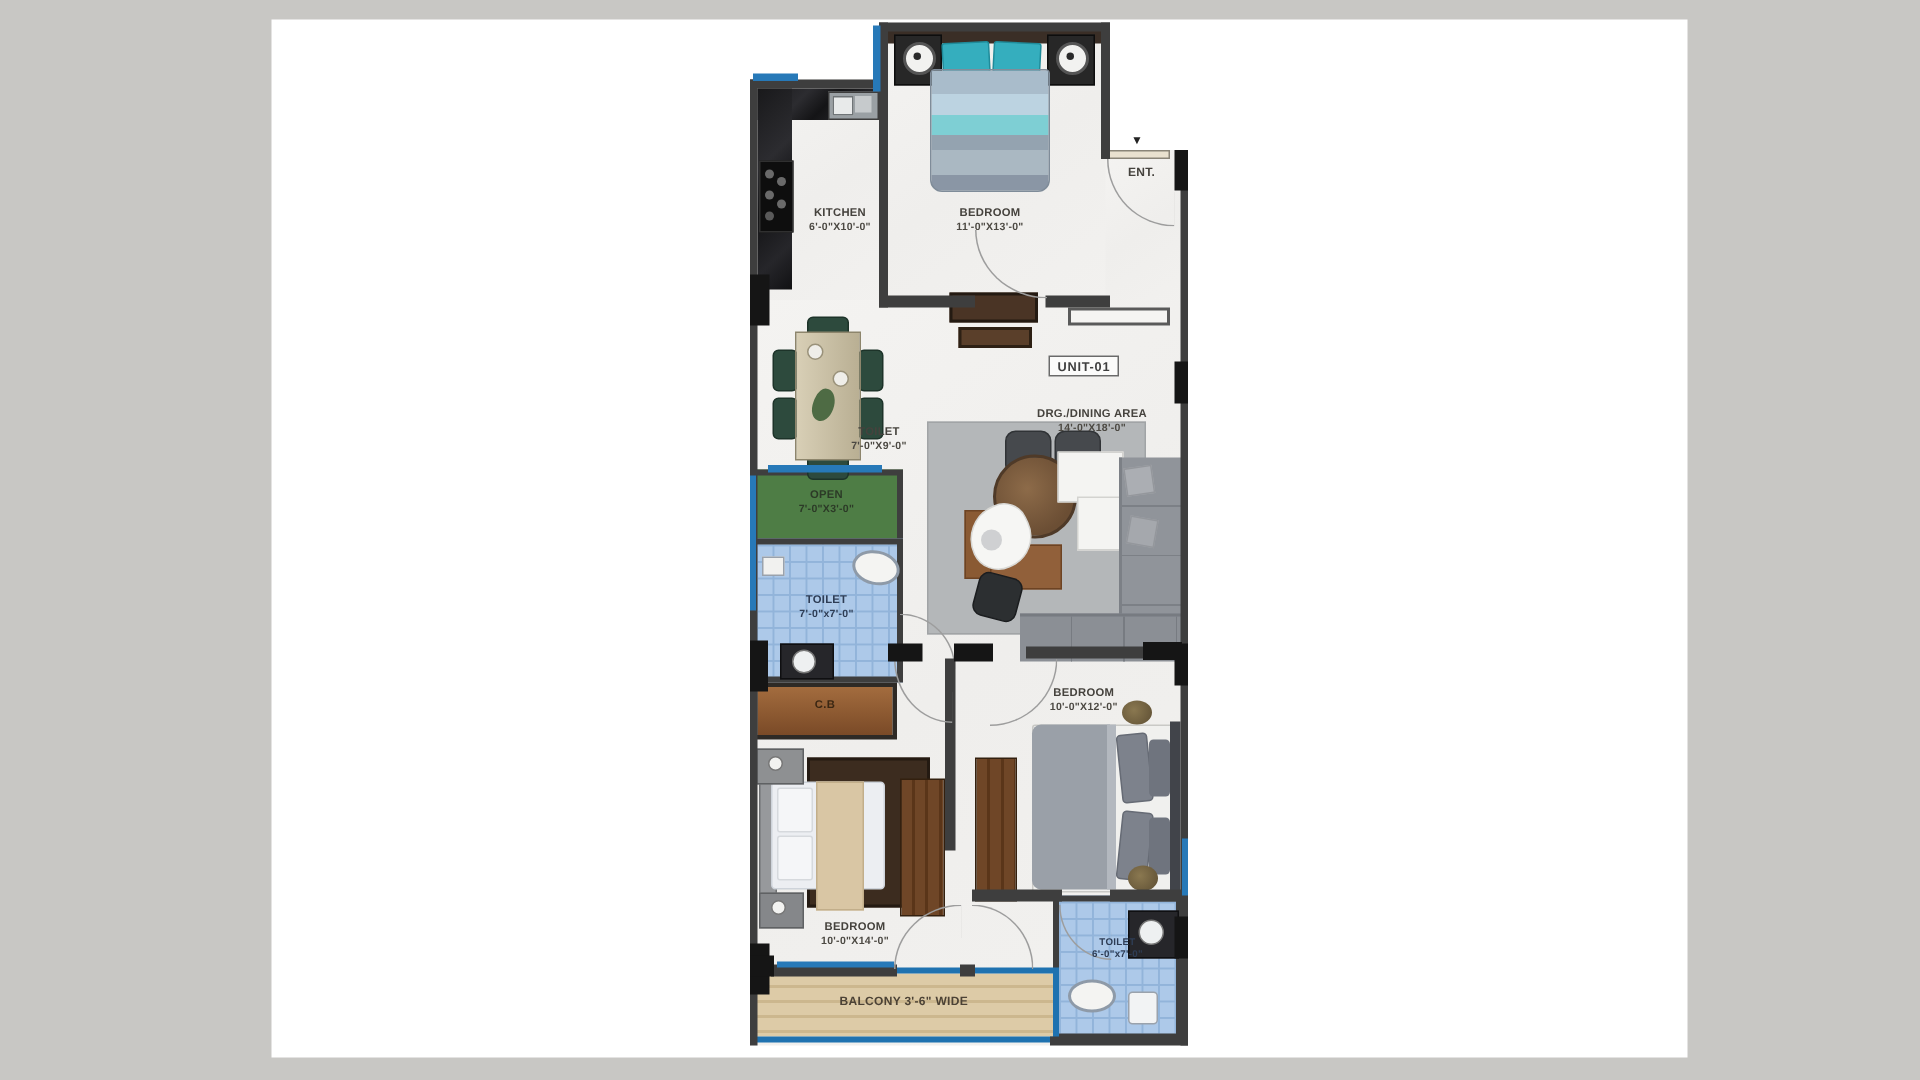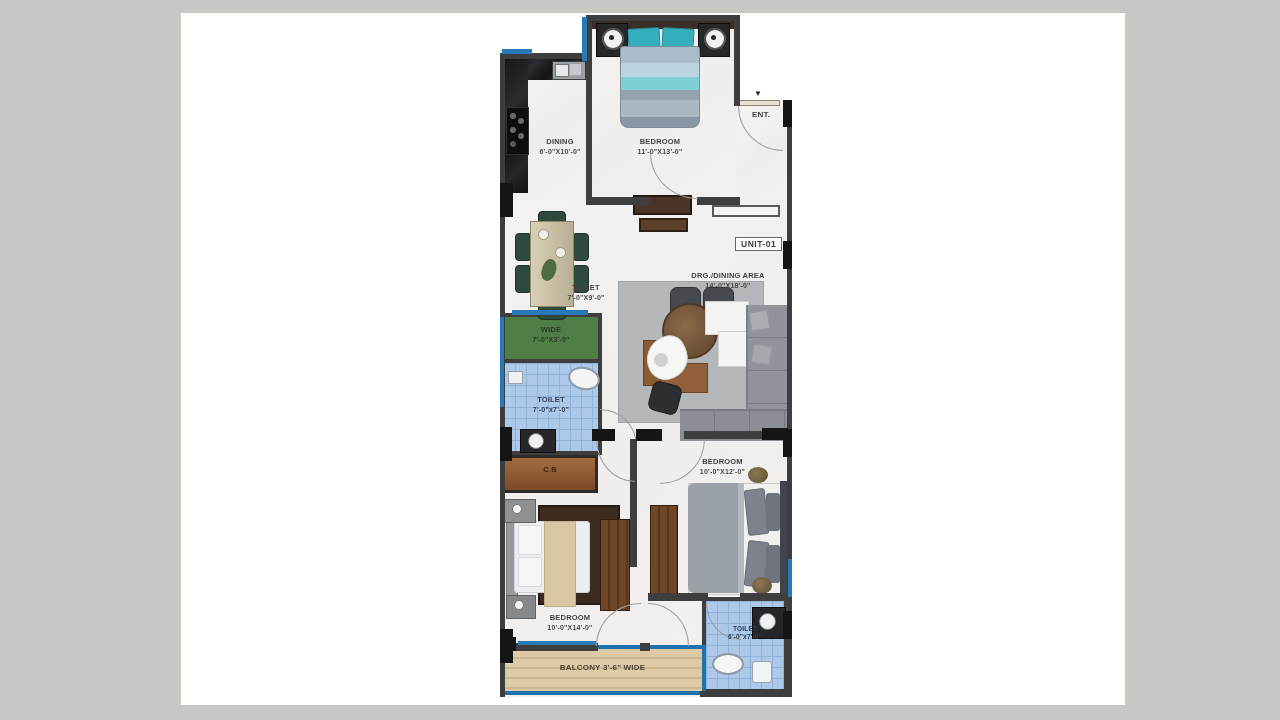--- a/index.html
+++ b/index.html
@@ -21,21 +21,21 @@
   .marble{background:linear-gradient(135deg,#19191b 0%,#2c2c30 35%,#141416 55%,#26262a 80%,#111113 100%);}
   .wardrobe{background:repeating-linear-gradient(90deg,#6f4627 0 7px,#5a3519 7px 9px);border:1px solid #33200f;}
   .lbl{font-size:7.5px;font-weight:bold;color:#45423d;text-align:center;line-height:1.3;
        letter-spacing:.2px;white-space:nowrap;}
   .lbl .dims{font-size:7px;color:#4c4943;}
   .arc-bl{border-left:1.5px solid #9d9d9d;border-bottom:1.5px solid #9d9d9d;border-bottom-left-radius:100% 100%;}
   .arc-br{border-right:1.5px solid #9d9d9d;border-bottom:1.5px solid #9d9d9d;border-bottom-right-radius:100% 100%;}
   .arc-tl{border-left:1.5px solid #9d9d9d;border-top:1.5px solid #9d9d9d;border-top-left-radius:100% 100%;}
   .arc-tr{border-right:1.5px solid #9d9d9d;border-top:1.5px solid #9d9d9d;border-top-right-radius:100% 100%;}
   .unitbox{border:1px solid #6a6a6a;background:#fbfbfa;padding:1px 5px;font-size:8.5px;
-           font-weight:bold;color:#3f3f3f;letter-spacing:.5px;margin-left:36px;}
+           font-weight:bold;color:#3f3f3f;letter-spacing:.5px;}
 </style>
 </head>
 <body>
 
 <div id="stage">
   <div id="canvas"></div>
 
   <div id="plan">
 
     <div class="abs floor" style="left:0;top:38px;width:92px;height:152px;"></div>
@@ -179,39 +179,39 @@
     <div class="abs col" style="left:0;top:622px;width:16px;height:14px;"></div>
 
     <div class="abs win" style="left:2px;top:34px;width:30px;height:5px;"></div>
     <div class="abs win" style="left:82px;top:2px;width:5px;height:44px;"></div>
     <div class="abs win" style="left:0;top:302px;width:4px;height:90px;"></div>
     <div class="abs win" style="left:12px;top:295px;width:76px;height:5px;"></div>
     <div class="abs win" style="left:288px;top:544px;width:4px;height:38px;"></div>
     <div class="abs win" style="left:18px;top:626px;width:78px;height:4px;"></div>
 
     <div class="abs lbl" style="left:20px;top:122px;width:80px;">
-      <div>DINING</div>
+      <div>KITCHEN</div>
       <div class="dims">6'-0"X10'-0"</div>
     </div>
     <div class="abs lbl" style="left:105px;top:122px;width:110px;">
       <div>BEDROOM</div>
       <div class="dims">11'-0"X13'-0"</div>
     </div>
     <div class="abs lbl" style="left:240px;top:95px;width:42px;font-size:8px;">ENT.</div>
     <div class="abs unitbox" style="left:199px;top:222px;">UNIT-01</div>
     <div class="abs lbl" style="left:172px;top:256px;width:112px;">
       <div>DRG./DINING AREA</div>
       <div class="dims">14'-0"X18'-0"</div>
     </div>
     <div class="abs lbl" style="left:55px;top:268px;width:62px;">
       <div>TOILET</div>
       <div class="dims">7'-0"X9'-0"</div>
     </div>
     <div class="abs lbl" style="left:10px;top:310px;width:82px;color:#2c3a27;">
-      <div>WIDE</div>
+      <div>OPEN</div>
       <div class="dims" style="color:#2c3a27;">7'-0"X3'-0"</div>
     </div>
     <div class="abs lbl" style="left:10px;top:380px;width:82px;color:#2e3d55;">
       <div>TOILET</div>
       <div class="dims" style="color:#2e3d55;">7'-0"x7'-0"</div>
     </div>
     <div class="abs lbl" style="left:25px;top:450px;width:50px;color:#3b2713;">C.B</div>
     <div class="abs lbl" style="left:165px;top:442px;width:115px;">
       <div>BEDROOM</div>
       <div class="dims">10'-0"X12'-0"</div>

